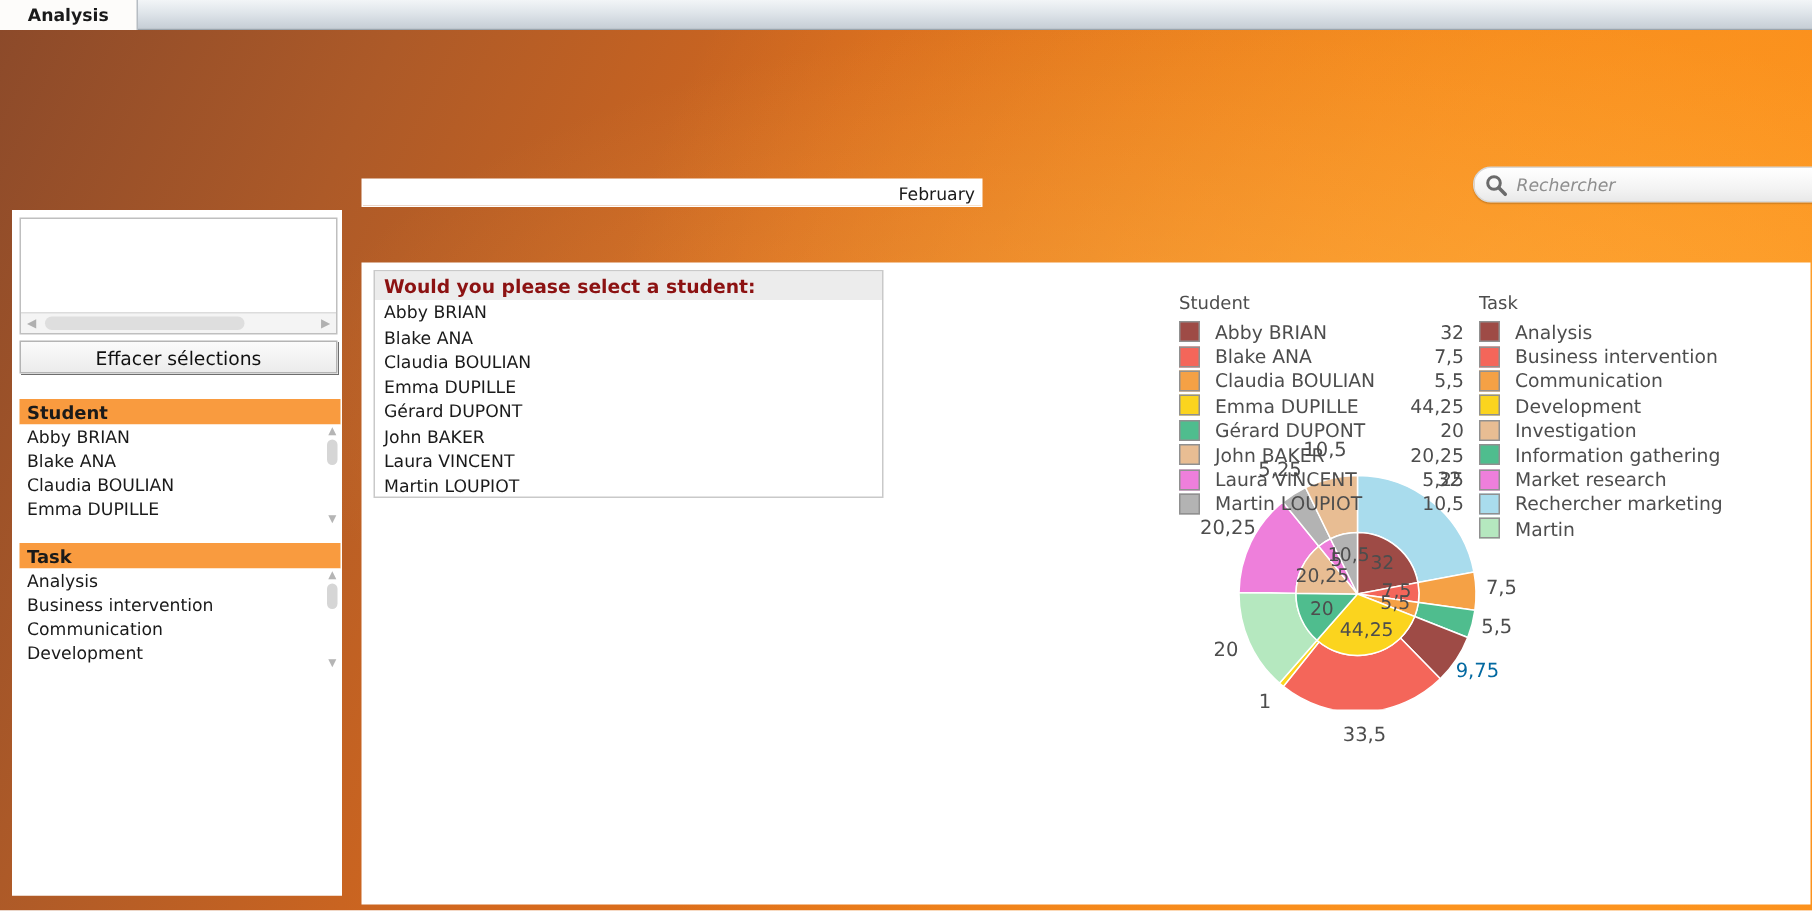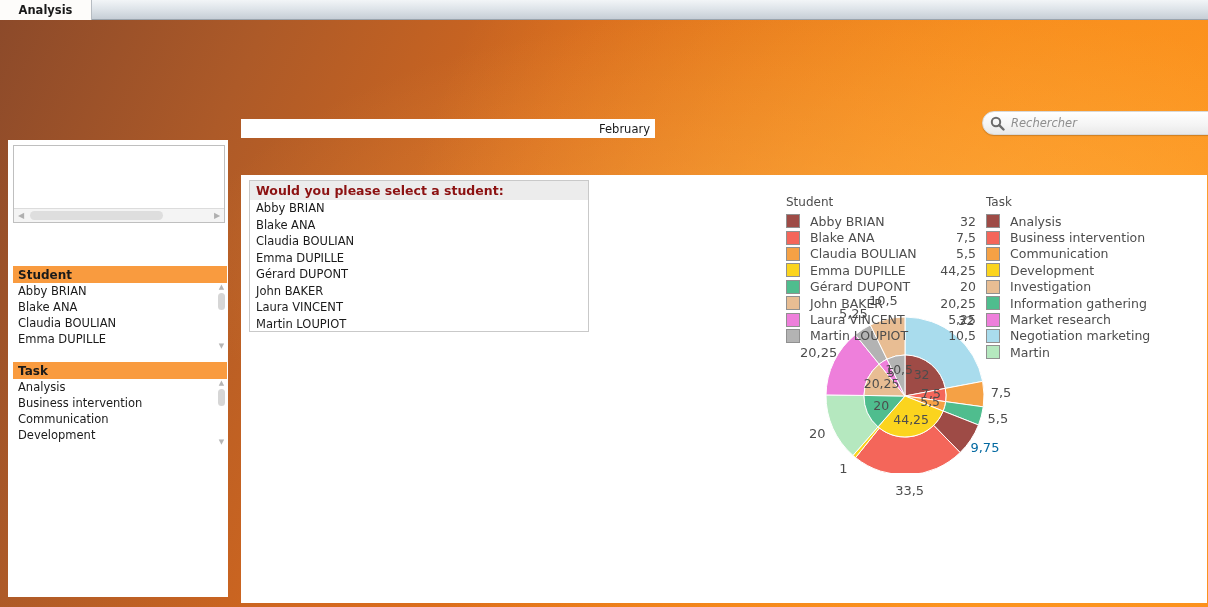--- a/index.html
+++ b/index.html
@@ -238,20 +238,23 @@
   <div class="lp-listbox">
     <div class="hscroll">
       <span class="arrow">◀</span>
       <span class="track">
         <span class="thumb"></span>
       </span>
       <span class="arrow">▶</span>
     </div>
   </div>
 
+  <div class="clearbtn">
+    <span>Effacer sélections</span>
+  </div>
 
   <div class="lb-header" style="top:125px;">
     <span>Student</span>
   </div>
   <div class="lb-body" style="top:142px; height:68px;">
     <div class="lb-row">Abby BRIAN</div>
     <div class="lb-row">Blake ANA</div>
     <div class="lb-row">Claudia BOULIAN</div>
     <div class="lb-row">Emma DUPILLE</div>
     <div class="vscroll">
@@ -408,21 +411,21 @@
         <div class="lg-row">
           <span class="lg-swatch" style="background: rgb(79, 189, 142);"></span>
           <span class="lg-label">Information gathering</span>
         </div>
         <div class="lg-row">
           <span class="lg-swatch" style="background: rgb(238, 127, 219);"></span>
           <span class="lg-label">Market research</span>
         </div>
         <div class="lg-row">
           <span class="lg-swatch" style="background: rgb(169, 220, 237);"></span>
-          <span class="lg-label">Negotiation marketing</span>
+          <span class="lg-label">Rechercher marketing</span>
         </div>
         <div class="lg-row">
           <span class="lg-swatch" style="background: rgb(181, 232, 191);"></span>
           <span class="lg-label">Martin</span>
         </div>
       </div>
   </div>
 </div>
 
 </body></html>

